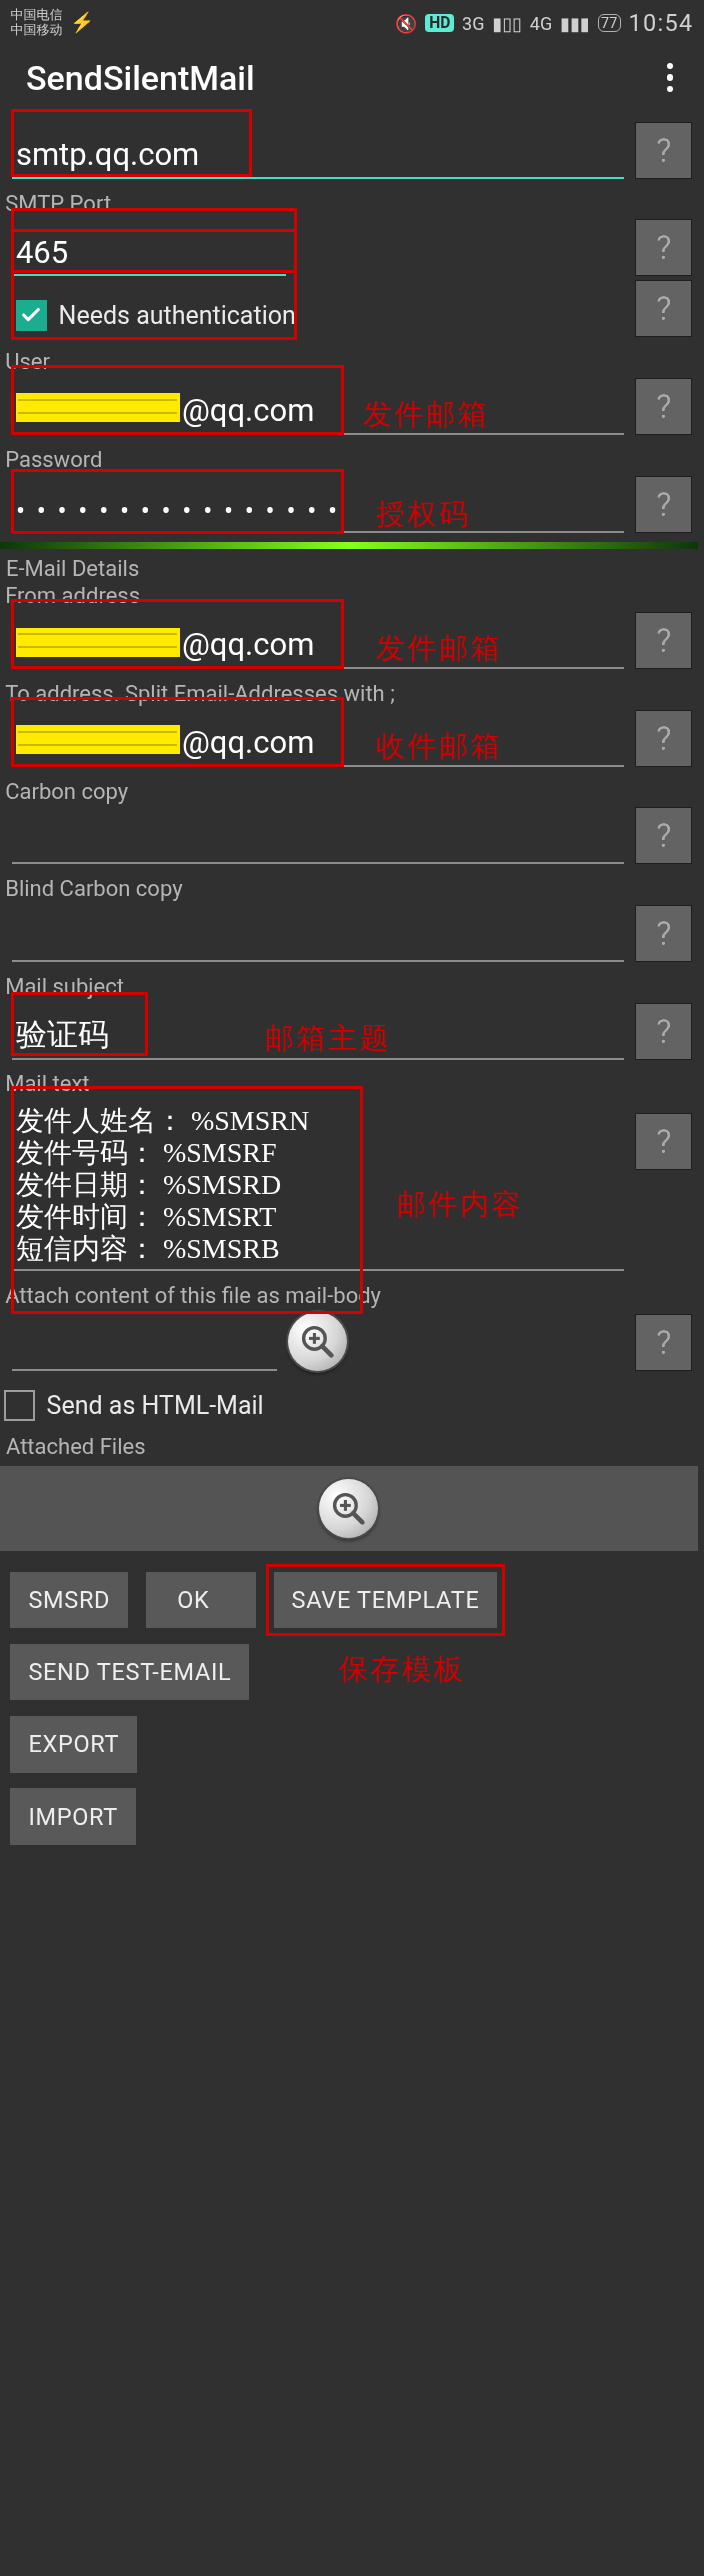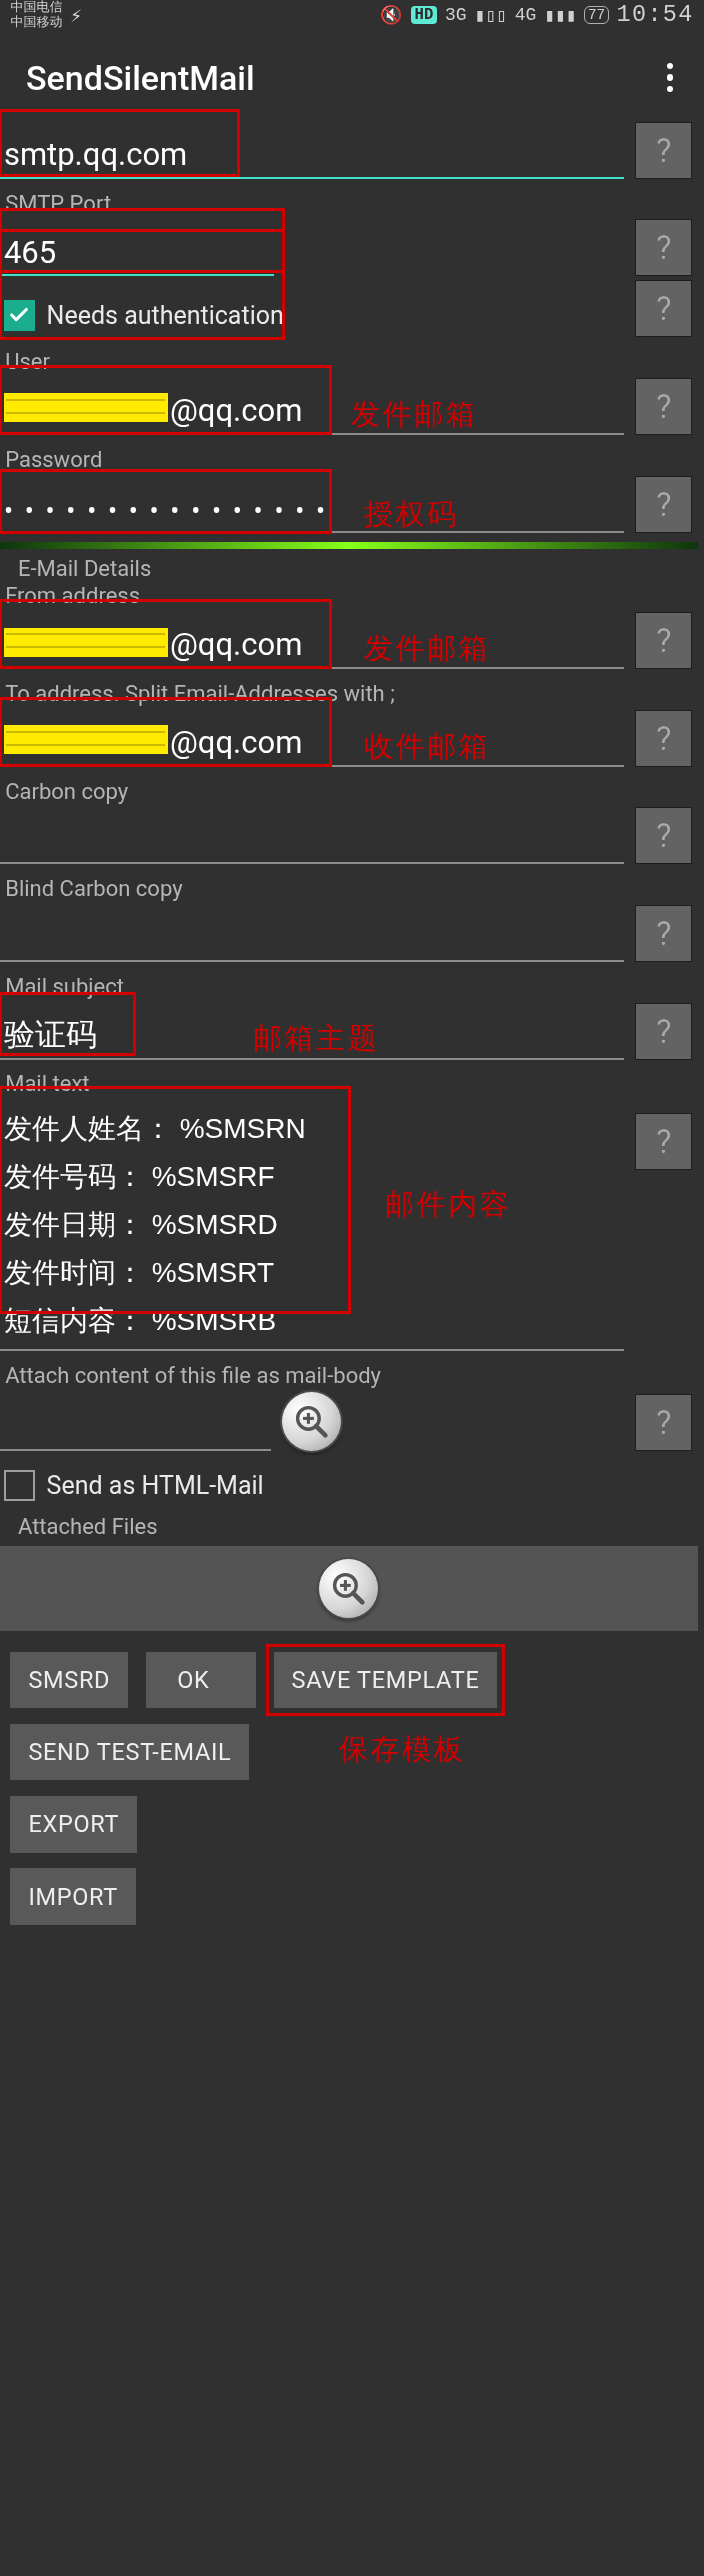--- a/index.html
+++ b/index.html
@@ -1,49 +1,49 @@
 <!DOCTYPE html>
 <html style="font-size:10.4px"><head>
 <meta charset="utf-8">
 <style>
   * { box-sizing: border-box; margin: 0; padding: 0; }
   html, body { width: 704px; background: #303030; font-family: Roboto, "Helvetica Neue", Arial, sans-serif; color: #fff; }
   body { font-size: 26px; }
 
   
-  .statusbar { display: flex; justify-content: space-between; align-items: flex-start; height: 37px; padding: 1.3px 10.4px 0 10.4px; color: #d0d0d0; font-size: 14.3px; font-family: Liberation Mono, monospace; }
+  .statusbar { display: flex; justify-content: space-between; align-items: flex-end; height: 37px; padding: 1.3px 10.4px 0 10.4px; color: #d0d0d0; font-size: 14.3px; }
   .sb-left { display: flex; align-items: center; gap: 7.8px; }
   .sb-carriers { display: flex; flex-direction: column; line-height: 14.3px; font-size: 13px; }
   .sb-right { display: flex; align-items: center; gap: 7.8px; font-size: 18px; }
   .sb-badge { background: #5eead4; color: #2b2b2b; padding: 0 3.9px; border-radius: 3.9px; font-weight: 700; font-size: 15.6px; }
   .sb-time { font-size: 23.5px; letter-spacing: 1.3px; }
   .sb-battery { border: 1.3px solid #b0b0b0; border-radius: 6px; padding: 0 2.6px; font-size: 14.3px; }
 
   
   .actionbar { display: flex; justify-content: space-between; align-items: center; height: 81px; padding: 0 15.6px 0 26px; }
   .actionbar-title { font-size: 34px; font-weight: 500; color: #ffffff; }
   .kebab { width: 37px; height: 37px; display: flex; flex-direction: column; align-items: center; justify-content: center; gap: 5.2px; }
   .kebab span { width: 6.5px; height: 6.5px; border-radius: 50%; background: #fff; }
 
   
   .content { padding: 0 6.5px 19.6px 0; }
 
   
   .row { display: flex; align-items: flex-end; gap: 11.7px; padding-right: 5.2px; margin-top: 3.9px; }
   .row.stand { align-items: flex-end; }
-  .row .col { flex: 1; }
+  .row .col { flex: 1; margin-left: 12px; }
   .field-wrap { position: relative; }
   .label { color: #b5b5b5; font-size: 22px; padding-left: 5.2px; margin-top: 11.7px; }
 
   
   .input { border: none; border-bottom: 2.6px solid #3fe1c7; background: transparent; color: #fff; font-size: 31px; padding: 7.8px 3.9px 3.9px 3.9px; width: 100%; outline: none; font-family: inherit; }
   .input.gray { border-bottom-color: #8c8c8c; }
   .password { letter-spacing: 11.7px; font-size: 27px; }
 
-  .textarea { border: none; border-bottom: 2.6px solid #8c8c8c; background: transparent; color: #fff; font-size: 28px; line-height: 48px; padding: 5.2px 3.9px 3.9px 3.9px; width: 100%; resize: none; outline: none; font-family: Liberation Sans, sans-serif; display: block; white-space: pre; }
+  .textarea { border: none; border-bottom: 2.6px solid #8c8c8c; background: transparent; color: #fff; font-size: 28px; line-height: 32px; padding: 5.2px 3.9px 3.9px 3.9px; width: 100%; resize: none; outline: none; font-family: Liberation Serif, serif; display: block; white-space: pre; }
 
   
   .redbox { position: absolute; border: 3.3px solid #d40000; pointer-events: none; }
   .anno { position: absolute; color: #d40000; font-size: 29px; letter-spacing: 2.6px; pointer-events: none; }
 
   
   .yellowblock { position: absolute; background: #ffea00; pointer-events: none; }
   .yellowblock::before, .yellowblock::after { content:""; position:absolute; left:2.6px; right:2.6px; border-top:2px solid #c9b900; }
   .yellowblock::before { top: 20%; }
   .yellowblock::after { top: 65%; }
@@ -56,21 +56,21 @@
   .cb-row { display: flex; align-items: center; gap: 11.7px; padding: 6.5px 3.9px; }
   .cb { width: 31px; height: 31px; border: 2.6px solid #1aae8f; background: #1aae8f; display: flex; align-items: center; justify-content: center; }
   .cb svg { width: 22px; height: 22px; }
   .cb.unchecked { background: transparent; border-color: #9e9e9e; }
   .cb-label { color: #eaeaea; font-size: 25px; }
 
   
   .green-sep { height: 7.8px; background: linear-gradient(to right, #0d350d, #86ff19, #0d350d); border-radius: 1.3px; margin: 9px 0 6.5px 0; }
 
   
-  .section-title { color: #b5b5b5; font-size: 22px; padding-left: 18px; margin-top: 6.5px; }
+  .section-title { color: #b5b5b5; font-size: 22px; padding-left: 6px; margin-top: 6.5px; }
 
   
   .mag-btn { width: 59px; height: 59px; border-radius: 50%; background: radial-gradient(circle at 30% 30%, #fff, #d6d6d6 55%, #9a9a9a); box-shadow: 0 0 0 2px #4a4a4a, 0 2.6px 3.9px rgba(0,0,0,.6); display:flex; align-items:center; justify-content:center; }
   .mag-btn svg { width: 37px; height: 37px; }
 
   
   .attach-bar { background: #545454; height: 85px; display: flex; align-items: center; justify-content: center; margin-top: 6.5px; }
 
   
   .btn-row { display: flex; gap: 18px; padding: 7.8px 10.4px; }

